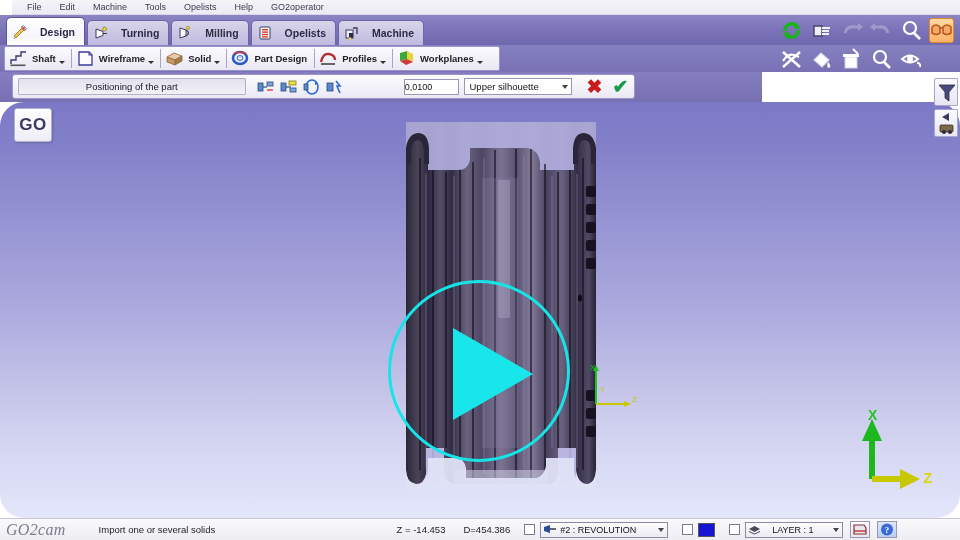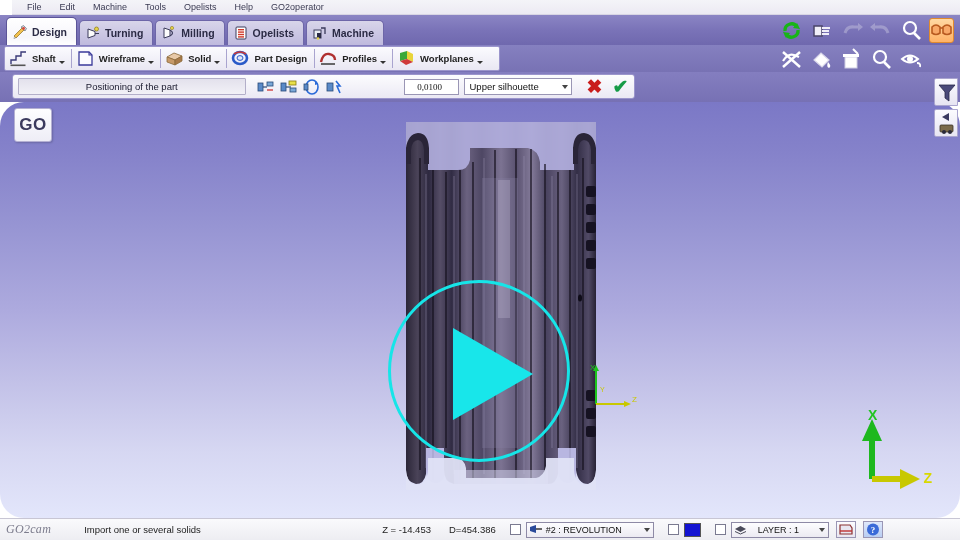--- a/index.html
+++ b/index.html
@@ -23,21 +23,21 @@
     line-height: 14px; white-space: nowrap; cursor: default;
   }
 
   
   .tabstrip {
     position: absolute; top: 15px; left: 0; width: 960px; height: 30px;
     background: linear-gradient(to bottom, #8b85c4 0%, #7a73b8 50%, #6f68ae 100%);
     display: flex; align-items: flex-end; padding-left: 6px;
   }
   .tab {
-    height: 25px; display: flex; align-items: center; gap: 4px;
+    height: 25px; display: flex; align-items: center; gap: 12px;
     padding: 0 9px 0 5px; margin-right: 2px;
     border-radius: 5px 5px 0 0;
     border: 1px solid #6d66a8; border-bottom: none;
     background: linear-gradient(to bottom, #d8d5ea 0%, #bfbade 100%);
     font-size: 10.5px; font-weight: bold; color: #2b2b45;
     cursor: pointer; position: relative; text-align: right;
   }
   .tab.active {
     background: linear-gradient(to bottom, #ffffff 0%, #f6f5fb 70%, #ffffff 100%);
     height: 28px; border-color: #5b5498;
@@ -60,21 +60,21 @@
   .tgrp .glabel { font-size: 9.5px; color: #222; margin: 0 3px 0 4px; white-space: nowrap; }
   .caret-dn {
     width: 0; height: 0; border-left: 3px solid transparent;
     border-right: 3px solid transparent; border-top: 3.5px solid #333;
     margin-top: 8px; margin-right: 2px;
   }
   .vsep { width: 1px; height: 19px; background: #a9a4cf; margin: 0 2px; }
 
   
   .cmdbar {
-    position: absolute; top: 72px; left: 0; width: 960px; height: 30px;
+    position: absolute; top: 72px; left: 0; width: 762px; height: 30px;
     background: linear-gradient(to bottom, #847ec0 0%, #7771b4 100%);
   }
   .cmdinner {
     position: absolute; left: 12px; top: 2px; width: 623px; height: 25px;
     background: linear-gradient(to bottom, #fcfcfe 0%, #ebe9f4 100%);
     border: 1px solid #9b95cc; border-radius: 3px;
     display: flex; align-items: center; padding: 0 3px;
   }
   .cmdfield {
     width: 238px; height: 17px; margin-left: 2px;
@@ -82,23 +82,23 @@
     border: 1px solid #b3afc9; border-radius: 1px;
     display: flex; align-items: center; justify-content: center;
     font-size: 9.5px; color: #1a1a2e;
   }
   .cmdicons { display: flex; align-items: center; gap: 3px; margin-left: 10px; }
   .cmdicons .ci { width: 20px; height: 20px; position: relative; }
   .tolLabel { font-size: 9.5px; color: #1a1a2e; margin-left: 12px; margin-top: 44px; }
   .tolInput {
     width: 58px; height: 16px; margin-left: 6px;
     background: #fff; border: 1px solid #9a96b5;
-    font-size: 9px; color: #111; text-align: center;
+    font-size: 9px; color: #111; text-align: left;
     padding-right: 4px; line-height: 14px; position: relative;
-    font-family: Liberation Serif, serif;
+    font-family: Liberation Sans, sans-serif;
   }
   .ibeam {
     position: absolute; left: 24px; top: -2px; width: 1px; height: 20px;
     background: #111;
   }
   .ibeam::before, .ibeam::after {
     content: ""; position: absolute; left: -3px; width: 7px; height: 1px; background: #111;
   }
   .ibeam::before { top: 0; }
   .ibeam::after { bottom: 0; }
@@ -196,21 +196,21 @@
 
   
   .statusbar {
     position: absolute; top: 518px; left: 0; width: 960px; height: 22px;
     background: linear-gradient(to bottom, #fafafc 0%, #ededf2 100%);
     border-top: 1px solid #c8c6d4;
     display: flex; align-items: center;
   }
   .sb-logo {
     font-family: "Liberation Serif", serif; font-style: italic;
-    font-size: 12px; color: #7b7b8c; margin-left: 6px; letter-spacing: 0.3px;
+    font-size: 16px; color: #7b7b8c; margin-left: 6px; letter-spacing: 0.3px;
   }
   .sb-msg {
     font-size: 9.5px; color: #222; margin-left: 33px;
     width: 170px; white-space: nowrap;
   }
   .sb-coord { font-size: 9.5px; color: #222; margin-left: 128px; white-space: nowrap; }
   .sb-coord2 { font-size: 9.5px; color: #222; margin-left: 18px; white-space: nowrap; }
   .sb-chk {
     width: 11px; height: 11px; background: #fff;
     border: 1px solid #7a7a90; margin-left: 14px; flex: 0 0 11px;

